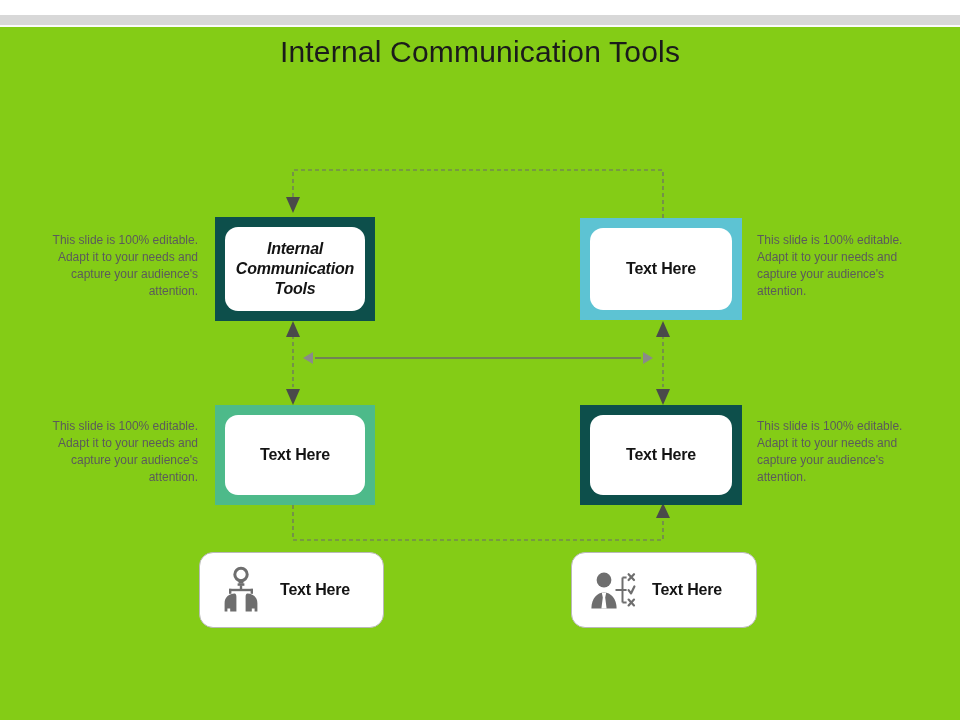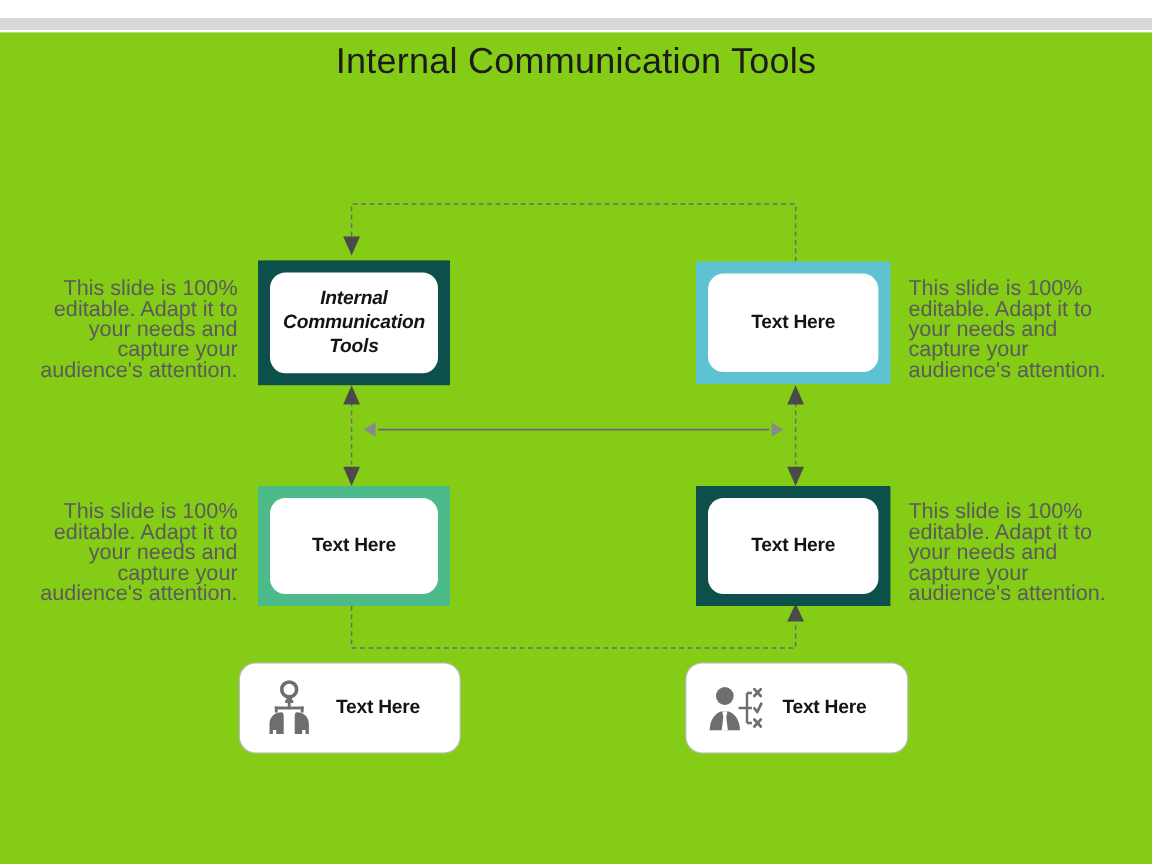--- a/index.html
+++ b/index.html
@@ -81,21 +81,21 @@
   }
 
   #box-1 { left: 215px; top: 202px; width: 160px; height: 104px; background: #0d4f4b; }
   #box-2 { left: 580px; top: 203px; width: 162px; height: 102px; background: #5dc3d3; }
   #box-3 { left: 215px; top: 390px; width: 160px; height: 100px; background: #4dba8a; }
   #box-4 { left: 580px; top: 390px; width: 162px; height: 100px; background: #0d4f4b; }
 
   
   .caption {
     position: absolute;
-    font-size: 18px;
+    font-size: 12px;
     line-height: 17px;
     color: #5b5b5b;
     width: 165px;
   }
   .caption.right-align { text-align: right; }
   .caption.left-align  { text-align: left; }
 
   #cap-1 { left: 33px;  top: 217px; }
   #cap-2 { left: 757px; top: 217px; }
   #cap-3 { left: 33px;  top: 403px; }

